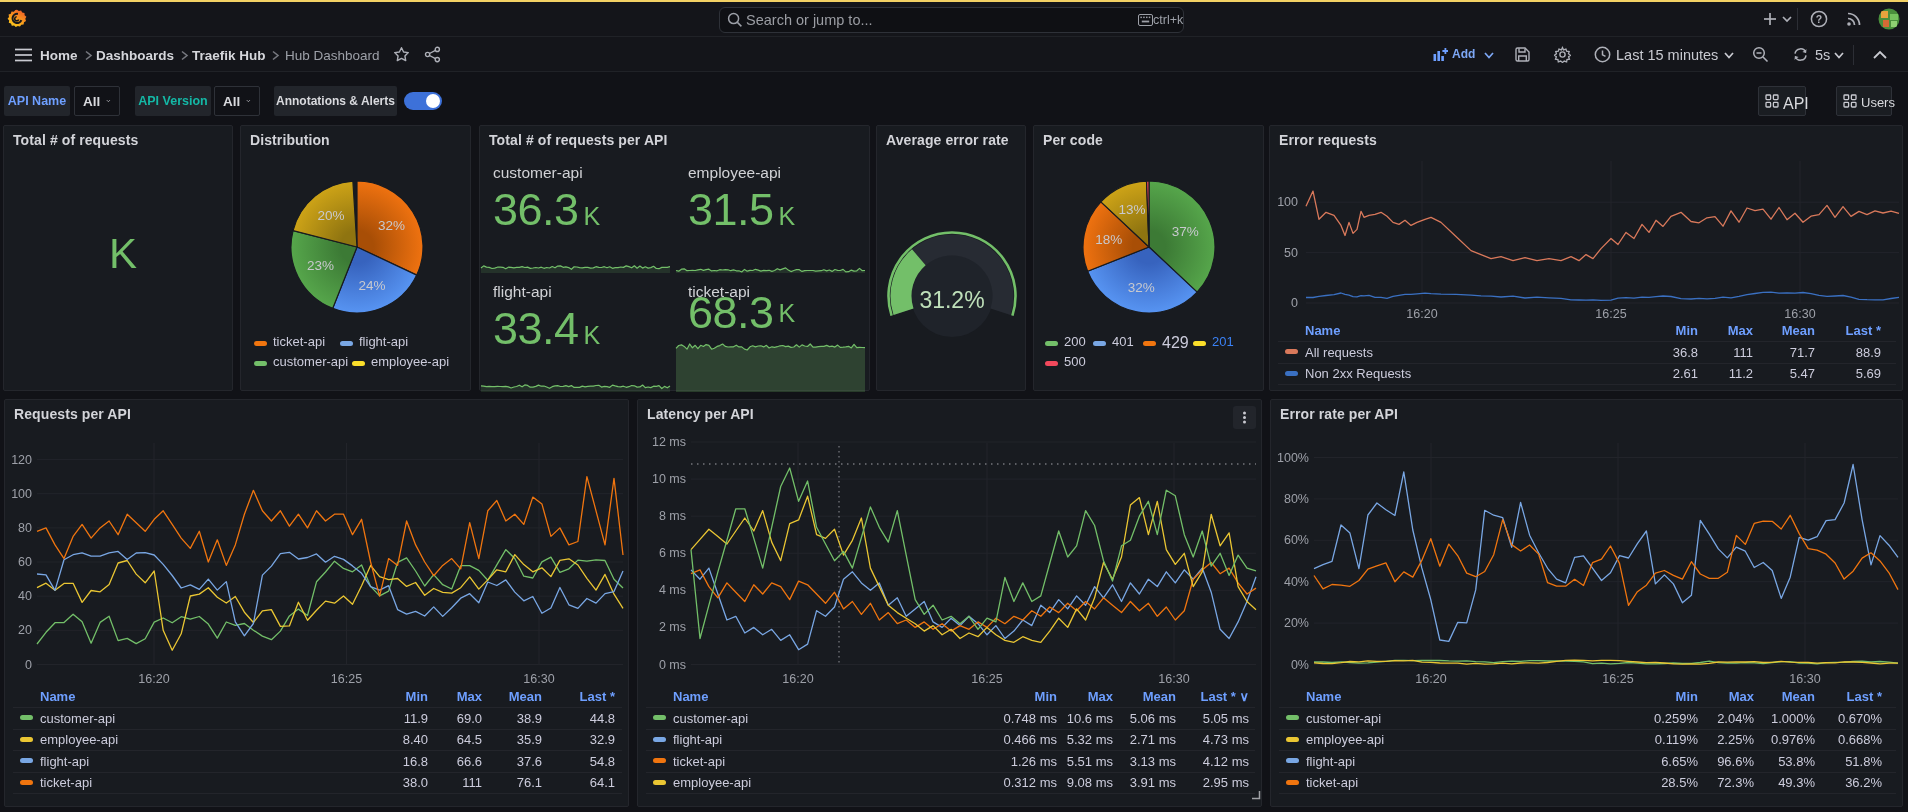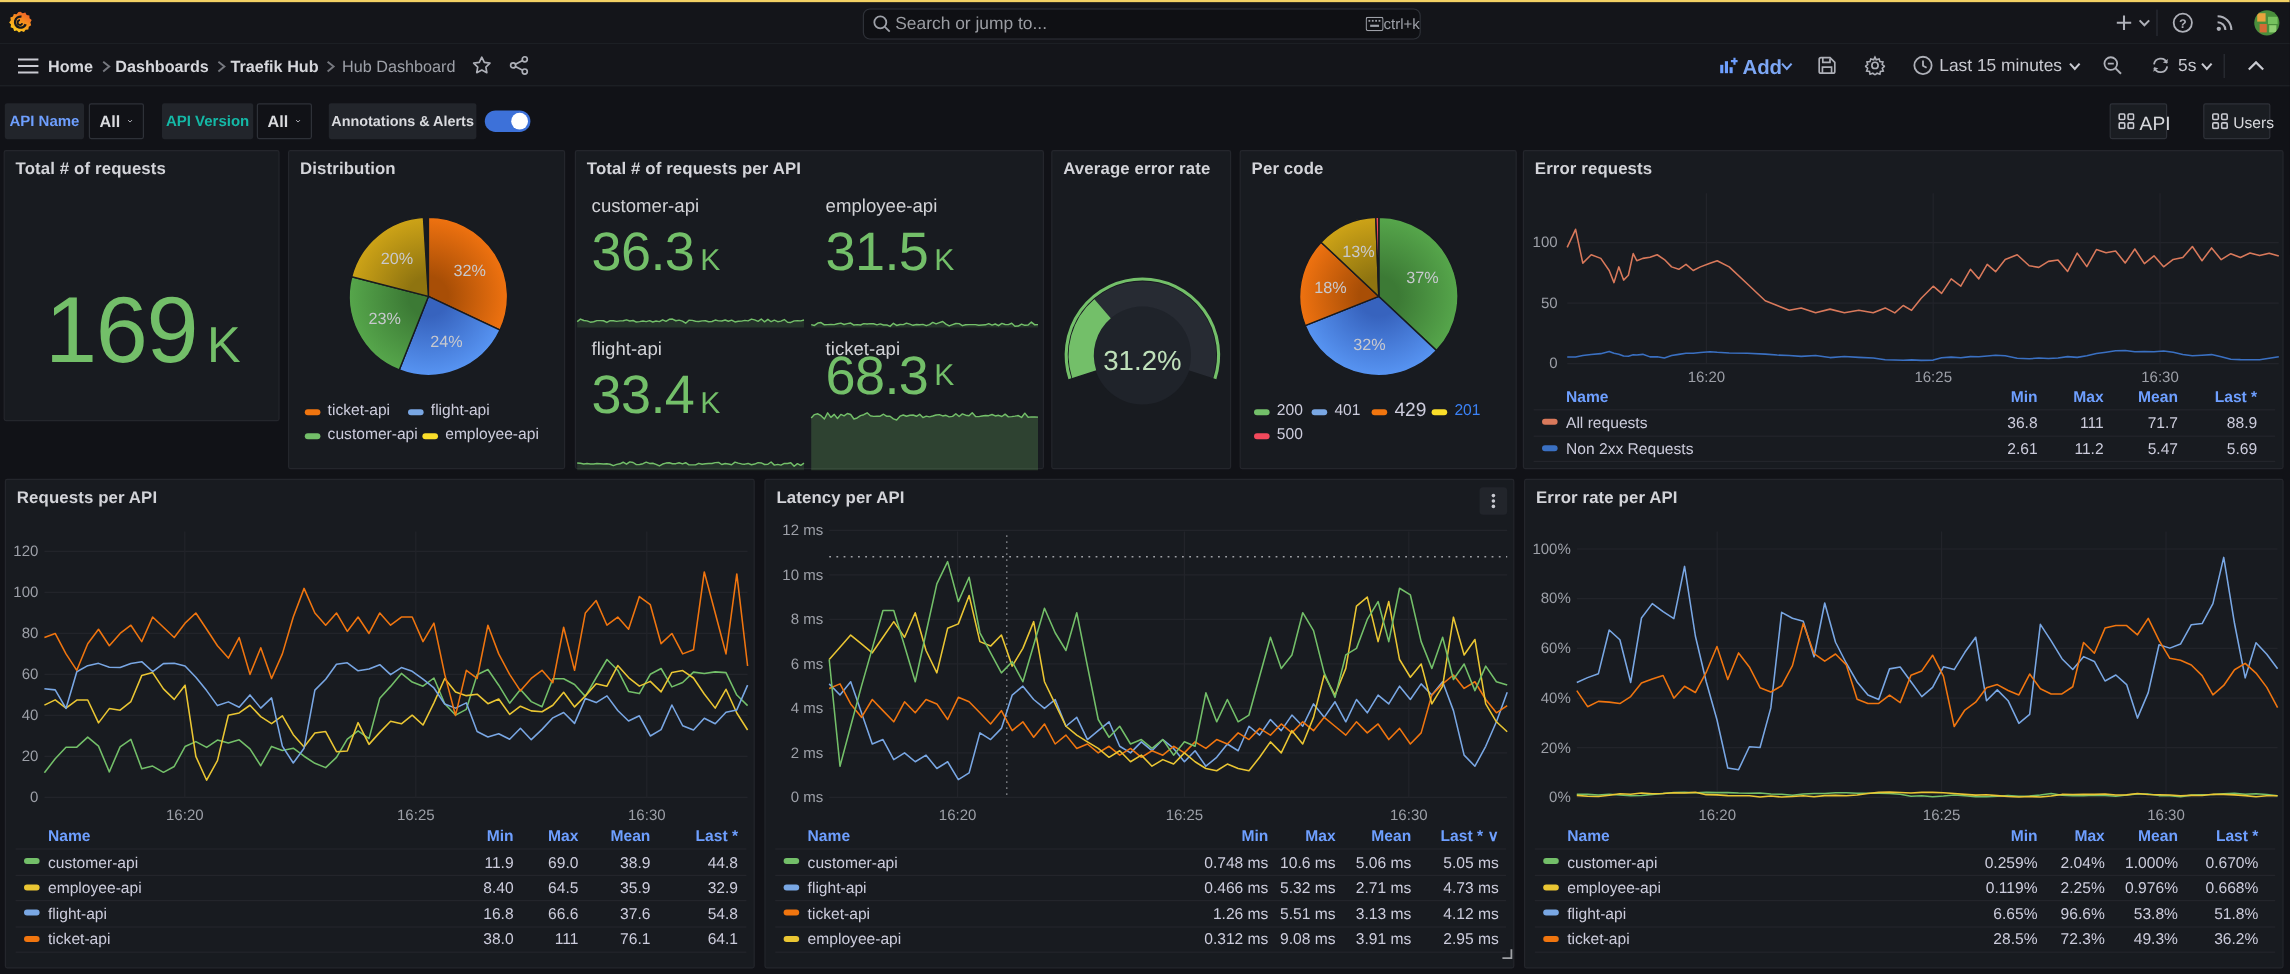--- a/index.html
+++ b/index.html
@@ -105,21 +105,21 @@
       <line x1="5.5" y1="7.5" x2="11.5" y2="4.4"></line>
       <line x1="5.5" y1="9.5" x2="11.5" y2="12.6"></line>
     </g>
   </svg>
 <svg class="abs" style="left:1433px;top:48px" width="15" height="14" viewBox="0 0 15 14">
     <rect x="0.5" y="6" width="2.6" height="7" fill="#6e9fff"></rect>
     <rect x="4.4" y="3" width="2.6" height="10" fill="#6e9fff"></rect>
     <rect x="8.3" y="8" width="2.6" height="5" fill="#6e9fff"></rect>
     <path d="M12.4 0 v6 M9.4 3 h6" stroke="#6e9fff" stroke-width="1.8"></path>
   </svg>
-<div class="abs" style="left:1452px;top:47px;font-size:17px;color:#7da7f5;font-weight:bold">Add</div>
+<div class="abs" style="left:1452px;top:47px;font-size:12px;color:#7da7f5;font-weight:bold">Add</div>
 <svg class="abs" style="left:1483px;top:51px" width="12" height="9" viewBox="0 0 12 9">
     <polyline points="2,2 6,6.5 10,2" fill="none" stroke="#7da7f5" stroke-width="1.7"></polyline>
   </svg>
 <svg class="abs" style="left:1514px;top:46px" width="17" height="17" viewBox="0 0 17 17">
     <path d="M2 3.5 a1.5 1.5 0 0 1 1.5-1.5 H11 l4 4 V13.5 a1.5 1.5 0 0 1-1.5 1.5 H3.5 A1.5 1.5 0 0 1 2 13.5 Z" fill="none" stroke="#aeb0b8" stroke-width="1.4"></path>
     <path d="M5 2.3 V6 h6 V2.7 M4.7 15 V10 h7.6 v5" fill="none" stroke="#aeb0b8" stroke-width="1.4"></path>
   </svg>
 <svg class="abs" style="left:1554px;top:46px" width="17" height="17" viewBox="0 0 17 17">
     <circle cx="8.5" cy="8.5" r="2.6" fill="none" stroke="#aeb0b8" stroke-width="1.4"></circle>
     <path d="M8.5 1.2 L9.6 3.6 L12.2 2.8 L12.9 5.1 L15.6 5.4 L14.9 7.8 L17 9.4 L15 11 L15.9 13.5 L13.3 13.9 L12.9 16.3 L10.4 15.5 L8.5 17 L6.6 15.5 L4.1 16.3 L3.7 13.9 L1.1 13.5 L2 11 L0 9.4 L2.1 7.8 L1.4 5.4 L4.1 5.1 L4.8 2.8 L7.4 3.6 Z" fill="none" stroke="#aeb0b8" stroke-width="1.4" transform="scale(0.94) translate(0.5,0.5)"></path>
@@ -181,24 +181,23 @@
 <div class="abs" style="left:1836px;top:86px;width:56px;height:30px;background:#1a1d22;border:1px solid #2e3138;border-radius:2px"></div>
 <svg class="abs" style="left:1843px;top:94px" width="14" height="14" viewBox="0 0 14 14">
     <g fill="none" stroke="#c9cad1" stroke-width="1.3">
       <rect x="1" y="1" width="4.6" height="4.6" rx="0.8"></rect>
       <rect x="8.4" y="1" width="4.6" height="4.6" rx="0.8"></rect>
       <rect x="1" y="8.4" width="4.6" height="4.6" rx="0.8"></rect>
       <rect x="8.4" y="8.4" width="4.6" height="4.6" rx="0.8"></rect>
     </g>
   </svg>
 <div class="abs" style="left:1861px;top:95px;font-size:13px;color:#d9dade">Users</div>
-<div class="panel" style="left:3px;top:125px;width:230px;height:226px">
+<div class="panel" style="left:3px;top:125px;width:230px;height:266px">
     <div class="ptitle">Total # of requests</div>
     <div class="abs" style="left:0;top:104px;width:230px;height:80px;display:flex;align-items:baseline;justify-content:center">
-      <span style="font-size:78px;color:#73bf69;letter-spacing:-1px">169</span>
       <span style="font-size:42px;color:#73bf69;margin-left:8px">K</span>
     </div>
   </div>
 <div class="panel" style="left:240px;top:125px;width:231px;height:266px">
     <div class="ptitle">Distribution</div>
     <svg class="abs" style="left:0;top:0" width="231" height="266" viewBox="0 0 231 266">
       <defs>
         <radialGradient id="dg0" gradientUnits="userSpaceOnUse" cx="116" cy="121" r="66">
           <stop offset="0.25" stop-color="#a84e06"></stop>
           <stop offset="1" stop-color="#ef7210"></stop>

